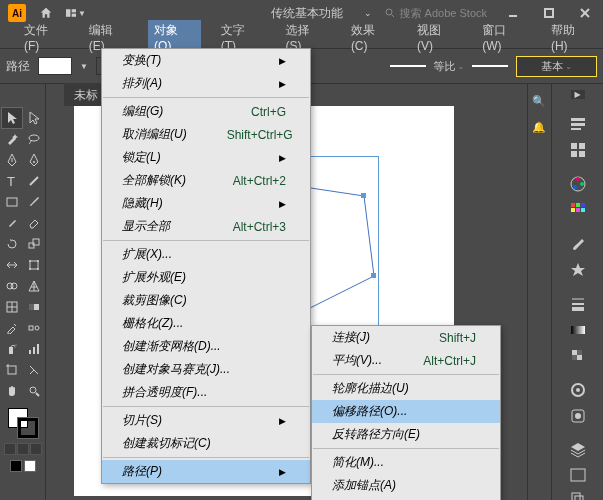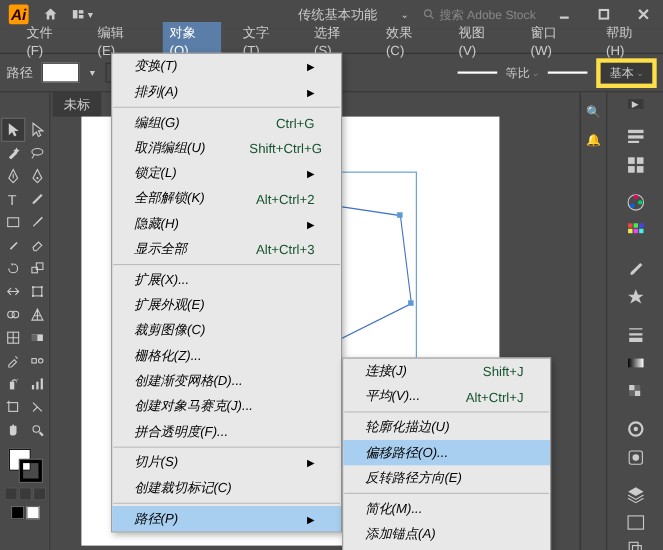--- a/index.html
+++ b/index.html
@@ -1,19 +1,19 @@
 <!DOCTYPE html>
 <html><head>
 <meta charset="utf-8">
 <style>
 * { margin: 0; padding: 0; box-sizing: border-box; font-family: "Microsoft YaHei", sans-serif; }
 body { width: 603px; height: 500px; background: #4a4a4a; color: #ccc; font-size: 11px; overflow: hidden; position: relative; }
 
 .titlebar { height: 26px; background: #4a4a4a; display: flex; align-items: center; padding: 0 8px; gap: 12px; }
-.titlebar .ai-logo { width: 18px; height: 18px; background: #ff9a00; color: #2b0000; font-weight: bold; font-size: 14px; display: flex; align-items: center; justify-content: center; border-radius: 2px; font-style: italic; }
+.titlebar .ai-logo { width: 18px; height: 18px; background: #ff9a00; color: #2b0000; font-weight: bold; font-size: 10px; display: flex; align-items: center; justify-content: center; border-radius: 2px; }
 .titlebar .home-icon { width: 16px; height: 16px; display: flex; align-items: center; justify-content: center; }
 .titlebar .home-icon svg { fill: #ccc; }
 .titlebar .layout-icon { width: 20px; height: 16px; display: flex; align-items: center; justify-content: center; }
 .titlebar .spacer { flex: 1; }
 .titlebar .workspace { display: flex; align-items: center; gap: 21px; color: #ccc; font-size: 12px; }
 .titlebar .workspace .chev { font-size: 9px; }
 .titlebar .search { display: flex; align-items: center; gap: 4px; color: #888; font-size: 11px; }
 .titlebar .win-btn { width: 20px; height: 20px; display: flex; align-items: center; justify-content: center; margin-left: 4px; }
 .titlebar .win-btn svg { stroke: #ccc; fill: none; stroke-width: 2; }
 
@@ -23,25 +23,25 @@
 
 .controlbar { height: 36px; background: #4a4a4a; border-top: 1px solid #333; border-bottom: 1px solid #333; display: flex; align-items: center; padding: 0 6px; gap: 8px; }
 .controlbar .pathlabel { color: #ccc; font-size: 12px; }
 .controlbar .spacer { flex: 1; }
 .controlbar .swatch { width: 34px; height: 18px; background: #fff; border: 1px solid #333; }
 .controlbar .stroke-sw { width: 34px; height: 18px; background: #4a4a4a; border: 1px solid #333; position: relative; }
 .controlbar .stroke-sw::after { content: ""; position: absolute; inset: 4px; border: 1px solid #fff; }
 .controlbar .dd { display: flex; align-items: center; gap: 2px; font-size: 11px; }
 .controlbar .dd .chev { font-size: 8px; color: #888; }
 .controlbar .line { width: 36px; height: 2px; background: #fff; }
-.controlbar .btnbox { padding: 2px 8px; border: 4px solid #fde047; background: #3a3a3a; }
+.controlbar .btnbox { padding: 2px 24px; border: 1px solid #fde047; background: #3a3a3a; }
 
 .workarea { display: flex; height: calc(500px - 26px - 22px - 36px); }
 
-.tabstrip { position: absolute; left: 48px; top: 84px; height: 22px; display: flex; align-items: center; }
+.tabstrip { position: absolute; left: 64px; top: 84px; height: 22px; display: flex; align-items: center; }
 .tabstrip .tab { padding: 4px 10px; background: #3a3a3a; color: #ccc; font-size: 12px; }
 
 .toolbar-left { width: 46px; background: #4a4a4a; border-right: 1px solid #333; display: flex; flex-direction: column; align-items: center; padding: 24px 0 4px; gap: 1px; }
 .tool-row { display: flex; gap: 2px; }
 .tool { width: 20px; height: 20px; display: flex; align-items: center; justify-content: center; cursor: default; }
 .tool.sel { background: #3a3a3a; outline: 1px solid #666; }
 .tool svg { fill: #d0d0d0; }
 .color-swatches { margin-top: 6px; position: relative; width: 30px; height: 30px; }
 .color-swatches .fill { position: absolute; top: 0; left: 0; width: 20px; height: 20px; background: #fff; border: 1px solid #000; }
 .color-swatches .stroke { position: absolute; bottom: 0; right: 0; width: 20px; height: 20px; background: transparent; border: 3px solid #000; box-shadow: 0 0 0 1px #666; }

